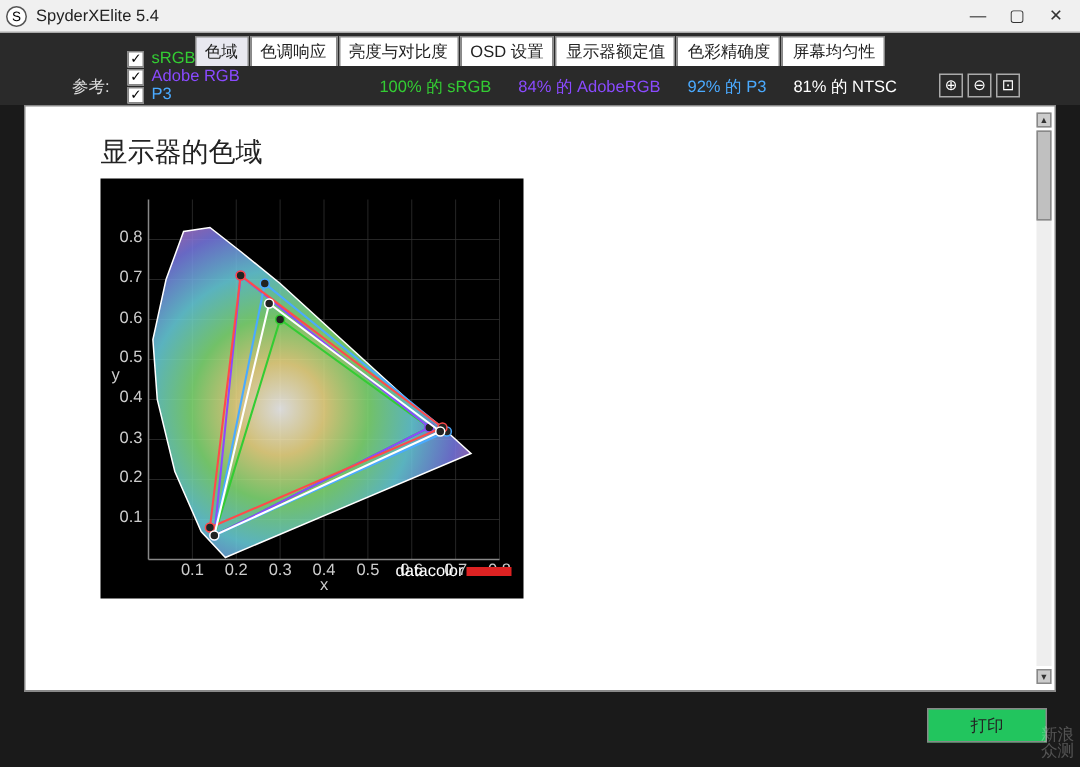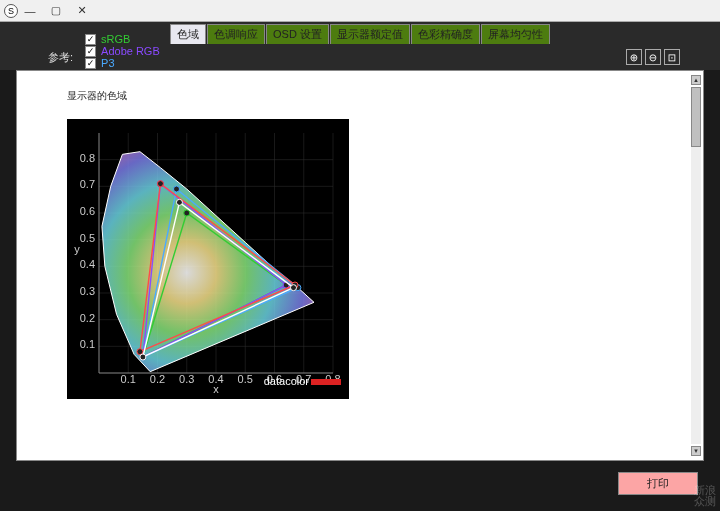--- a/index.html
+++ b/index.html
@@ -3,21 +3,21 @@
 <meta charset="utf-8">
 <style>
 *{margin:0;padding:0;box-sizing:border-box;font-family:"Microsoft YaHei",sans-serif;font-size:11px}
 body{background:#1a1a1a;width:720px;height:511px;overflow:hidden;position:relative}
 .titlebar{background:#f0f0f0;height:22px;display:flex;align-items:center;padding:0 4px;border-bottom:1px solid #aaa}
 .title-icon{width:14px;height:14px;border-radius:50%;border:1px solid #555;display:inline-flex;align-items:center;justify-content:center;font-size:9px;margin-right:6px;background:#fff}
 .title-text{flex:1;color:#222}
 .win-btns{display:flex;gap:14px;padding-right:6px}
 .win-btn{width:12px;height:12px;display:flex;align-items:center;justify-content:center;color:#333;font-size:11px;cursor:pointer}
 .tabbar{background:#2a2a2a;height:22px;display:flex;justify-content:center;align-items:flex-end;gap:1px;padding-top:3px}
-.tab{background:#4d7c0f;color:#222;padding:2px 6px;font-size:11px;border:1px solid #888;border-bottom:none;cursor:pointer}
+.tab{background:#ffffff;color:#222;padding:2px 6px;font-size:11px;border:1px solid #888;border-bottom:none;cursor:pointer}
 .tab.active{background:#e8e8f0}
 .refbar{background:#2a2a2a;height:26px;display:flex;align-items:center;padding:0 40px 0 48px;gap:8px;color:#ddd}
 .ref-label{margin-right:4px}
 .chk{width:11px;height:11px;background:#fff;border:1px solid #888;display:inline-flex;align-items:center;justify-content:center;font-size:9px;color:#000;margin-right:2px}
 .chk::after{content:"✓"}
 .ref-item{display:flex;align-items:center;gap:3px}
 .c-srgb{color:#3c3}
 .c-argb{color:#8a4aff}
 .c-p3{color:#4aaaff}
 .c-ntsc{color:#ff4a4a}
@@ -26,44 +26,46 @@
 .stat{margin-left:18px}
 .zoom-btns{display:flex;gap:3px;margin-left:20px}
 .zoom-btn{width:16px;height:16px;border:1px solid #aaa;display:flex;align-items:center;justify-content:center;color:#fff;background:#2a2a2a;font-size:10px;cursor:pointer}
 .content-wrap{position:absolute;top:70px;left:16px;right:16px;bottom:50px;background:#fff;border:1px solid #888}
 .content-scroll{position:absolute;inset:4px 14px 4px 4px;overflow:hidden}
 .scrollbar{position:absolute;right:2px;top:4px;bottom:4px;width:10px}
 .scroll-arrow{width:10px;height:10px;background:#ccc;border:1px solid #888;font-size:7px;display:flex;align-items:center;justify-content:center;color:#333}
 .scroll-track{position:absolute;top:12px;bottom:12px;left:0;right:0;background:#eee}
 .scroll-thumb{position:absolute;left:0;right:0;top:0;height:60px;background:#c0c0c0;border:1px solid #888}
 .scroll-arrow.btm{position:absolute;bottom:0}
-.heading{padding:14px 0 0 46px;font-size:10px;color:#222}
+.heading{padding:14px 0 0 46px;font-size:18px;color:#222}
 .chart{position:absolute;top:44px;left:46px;width:282px;height:280px;background:#000}
 .watermark{position:absolute;right:8px;bottom:12px;color:#fff;font-size:10px}
 .redbar{display:inline-block;width:30px;height:6px;background:#d22;margin-left:2px;vertical-align:middle}
 .footer{position:absolute;bottom:16px;right:22px;display:flex;align-items:center}
-.print-btn{background:#fca5a5;border:1px solid #888;padding:3px 28px;color:#222;cursor:pointer}
+.print-btn{background:#22c55e;border:1px solid #888;padding:3px 28px;color:#222;cursor:pointer}
 .corner-wm{position:absolute;right:4px;bottom:4px;color:rgba(255,255,255,.25);font-size:14px;line-height:1;text-align:left}
 svg{display:block}
 </style>
 </head>
 <body>
 
 <div class="titlebar">
   <span class="title-icon">S</span>
+  <span class="title-text">SpyderXElite 5.4</span>
   <div class="win-btns">
     <span class="win-btn">—</span>
     <span class="win-btn">▢</span>
     <span class="win-btn">✕</span>
   </div>
 </div>
 
 <div class="tabbar" id="tabbar">
     <span class="tab active">色域</span>
     <span class="tab">色调响应</span>
+    <span class="tab">亮度与对比度</span>
     <span class="tab">OSD 设置</span>
     <span class="tab">显示器额定值</span>
     <span class="tab">色彩精确度</span>
     <span class="tab">屏幕均匀性</span>
   </div>
 
 <div class="refbar">
   <span class="ref-label">参考:</span>
   <span id="refitems">
       <span class="ref-item">
@@ -77,20 +79,26 @@
       <span class="ref-item">
         <span class="chk"></span>
         <span class="c-p3">P3</span>
       </span>
       <span class="ref-item">
         <span class="chk"></span>
         <span class="c-ntsc">NTSC</span>
       </span>
     </span>
   <span class="spacer"></span>
+  <span id="refstats" style="display:flex">
+      <span class="stat c-srgb">100% 的 sRGB</span>
+      <span class="stat c-argb">84% 的 AdobeRGB</span>
+      <span class="stat c-p3">92% 的 P3</span>
+      <span class="stat c-white">81% 的 NTSC</span>
+    </span>
   <div class="zoom-btns">
     <span class="zoom-btn">⊕</span>
     <span class="zoom-btn">⊖</span>
     <span class="zoom-btn">⊡</span>
   </div>
 </div>
 
 <div class="content-wrap">
   <div class="content-scroll">
     <div class="heading">显示器的色域</div>

